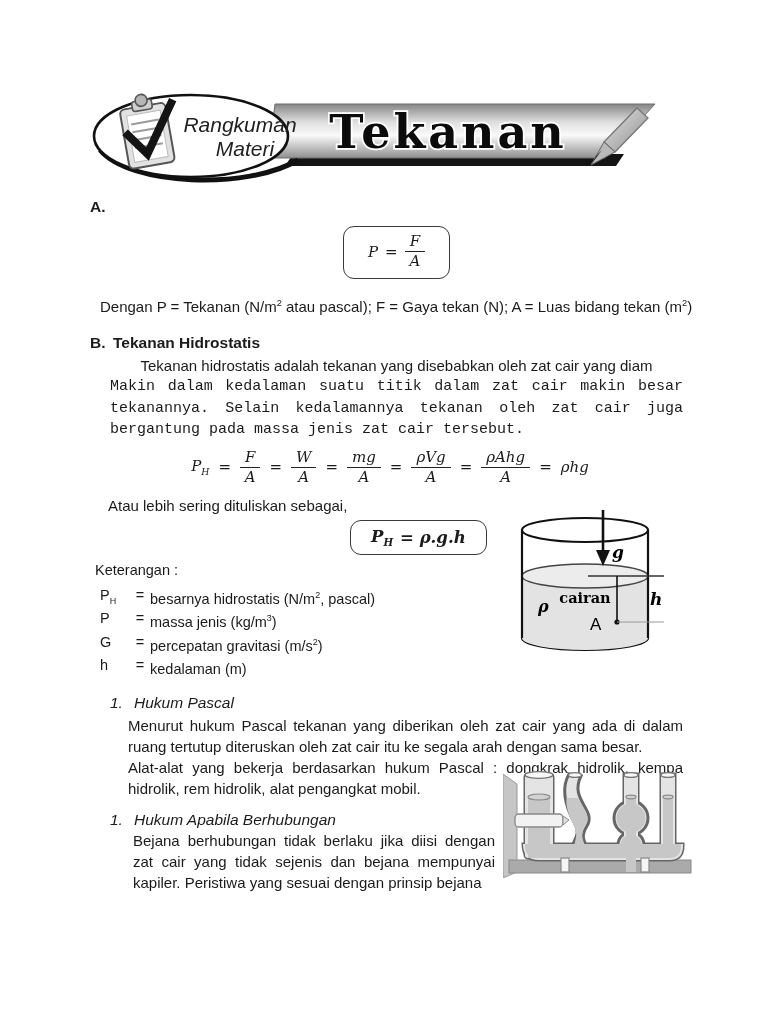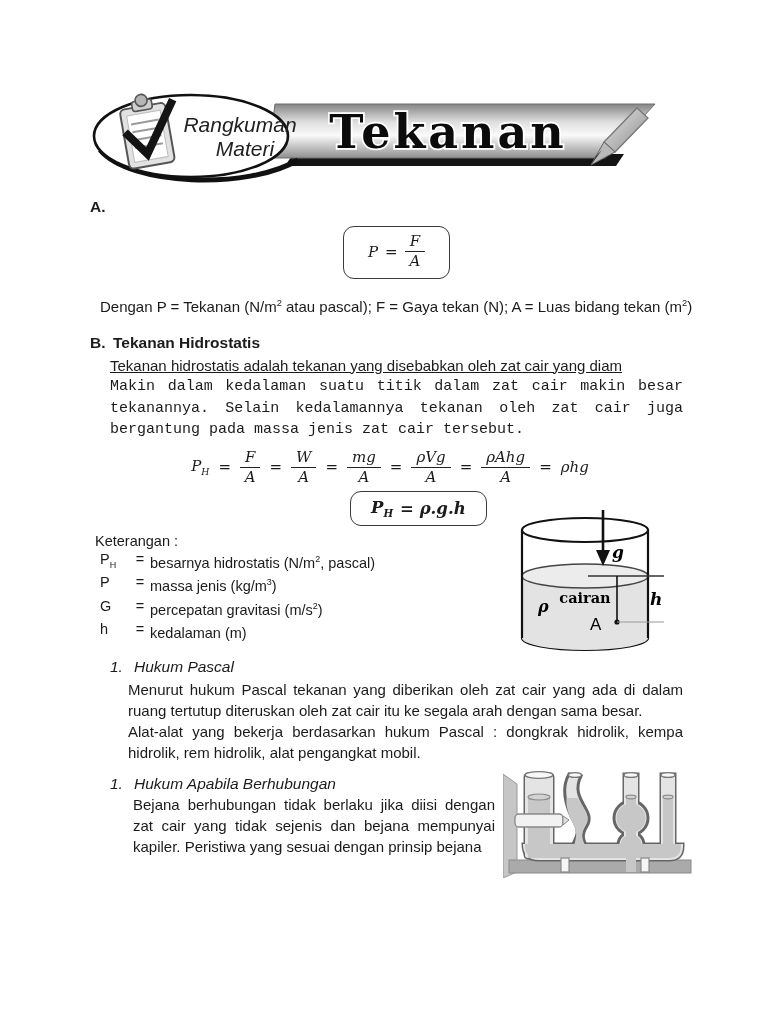--- a/index.html
+++ b/index.html
@@ -12,41 +12,41 @@
   .header-svg { position:absolute; left:88px; top:92px; }
   .badge-text { font-family:"Liberation Sans", sans-serif; font-style:italic; font-size:21px; fill:#222; }
   .banner-title-text {
     font-family:"DejaVu Serif", serif; font-weight:bold; font-size:46px;
     fill:#0b0b0b; stroke:#ffffff; stroke-width:3.5px; paint-order:stroke; letter-spacing:3px;
   }
   
   .sec-heading { display:flex; font-weight:bold; font-size:15.5px; line-height:21px; margin-left:90px; }
   .sec-heading .lbl { width:23px; }
   .para { margin:4px 85px 0 110px; text-align:justify; line-height:21.5px; }
-  .para.nojust { text-align:left;text-decoration:underline; }
+  .para.nojust { text-align:center; }
   .math { font-family:"DejaVu Serif", serif; font-style:italic; }
   sub { font-size:0.62em; } sup { font-size:0.62em; }
   .frac { display:inline-flex; flex-direction:column; align-items:center; vertical-align:middle; line-height:1.15; }
   .frac .num { border-bottom:1.3px solid #222; padding:0 5px 1px; }
   .frac .den { padding-top:1px; }
   .formula-box {
     display:flex; align-items:center; gap:7px; width:fit-content;
     border:1.7px solid #3a3a3a; border-radius:11px; padding:6px 24px 7px;
     font-size:15px;
   }
   .box-a { margin:9px 0 0 343px; }
   .formula-chain {
     margin-top:8px; margin-left:90px; width:600px;
     display:flex; justify-content:center; align-items:center; gap:9px; font-size:15px;
   }
   .formula-chain .eq { font-family:"DejaVu Serif", serif; }
   .atau-line { margin:11px 0 0 108px; line-height:18px; }
   .box-ph { margin:5px 0 0 350px; padding:6px 20px; font-size:16.5px; font-weight:bold; }
   .keterangan { margin:7px 0 0 95px; font-size:14.5px; line-height:17.5px; }
-  .keterangan .k-title { margin-bottom:0; }
+  .keterangan .k-title { margin-bottom:7px; }
   .k-row { display:flex; }
   .k-sym { width:30px; text-align:left; padding-left:5px; }
   .k-eq { width:20px; text-align:center; }
   .subsec { margin-left:110px; margin-right:85px; }
   .subsec-heading { display:flex; font-style:italic; font-size:15.5px; line-height:21px; }
   .subsec-heading .lbl { width:24px; }
   .subsec .para2 { margin:2px 0 0 18px; text-align:justify; line-height:21px; }
   .bejana-col { width:362px; margin-left:23px; }
   .bejana-col .para2 { margin-left:0; }
   
@@ -153,20 +153,21 @@
       </span>
       <span class="eq">=</span>
       <span class="frac">
         <span class="num">ρAhg</span>
         <span class="den">A</span>
       </span>
       <span class="eq">=</span>
       <span>ρhg</span>
     </div>
 
+    <p class="atau-line">Atau lebih sering dituliskan sebagai,</p>
 
     <div class="formula-box box-ph math">
       <span><span>P</span><sub>H</sub></span>
       <span>= ρ.g.h</span>
     </div>
 
     <div class="keterangan">
       <div class="k-title">Keterangan :</div>
       <div class="k-row">
         <span class="k-sym"><span>P</span><sub>H</sub></span>

